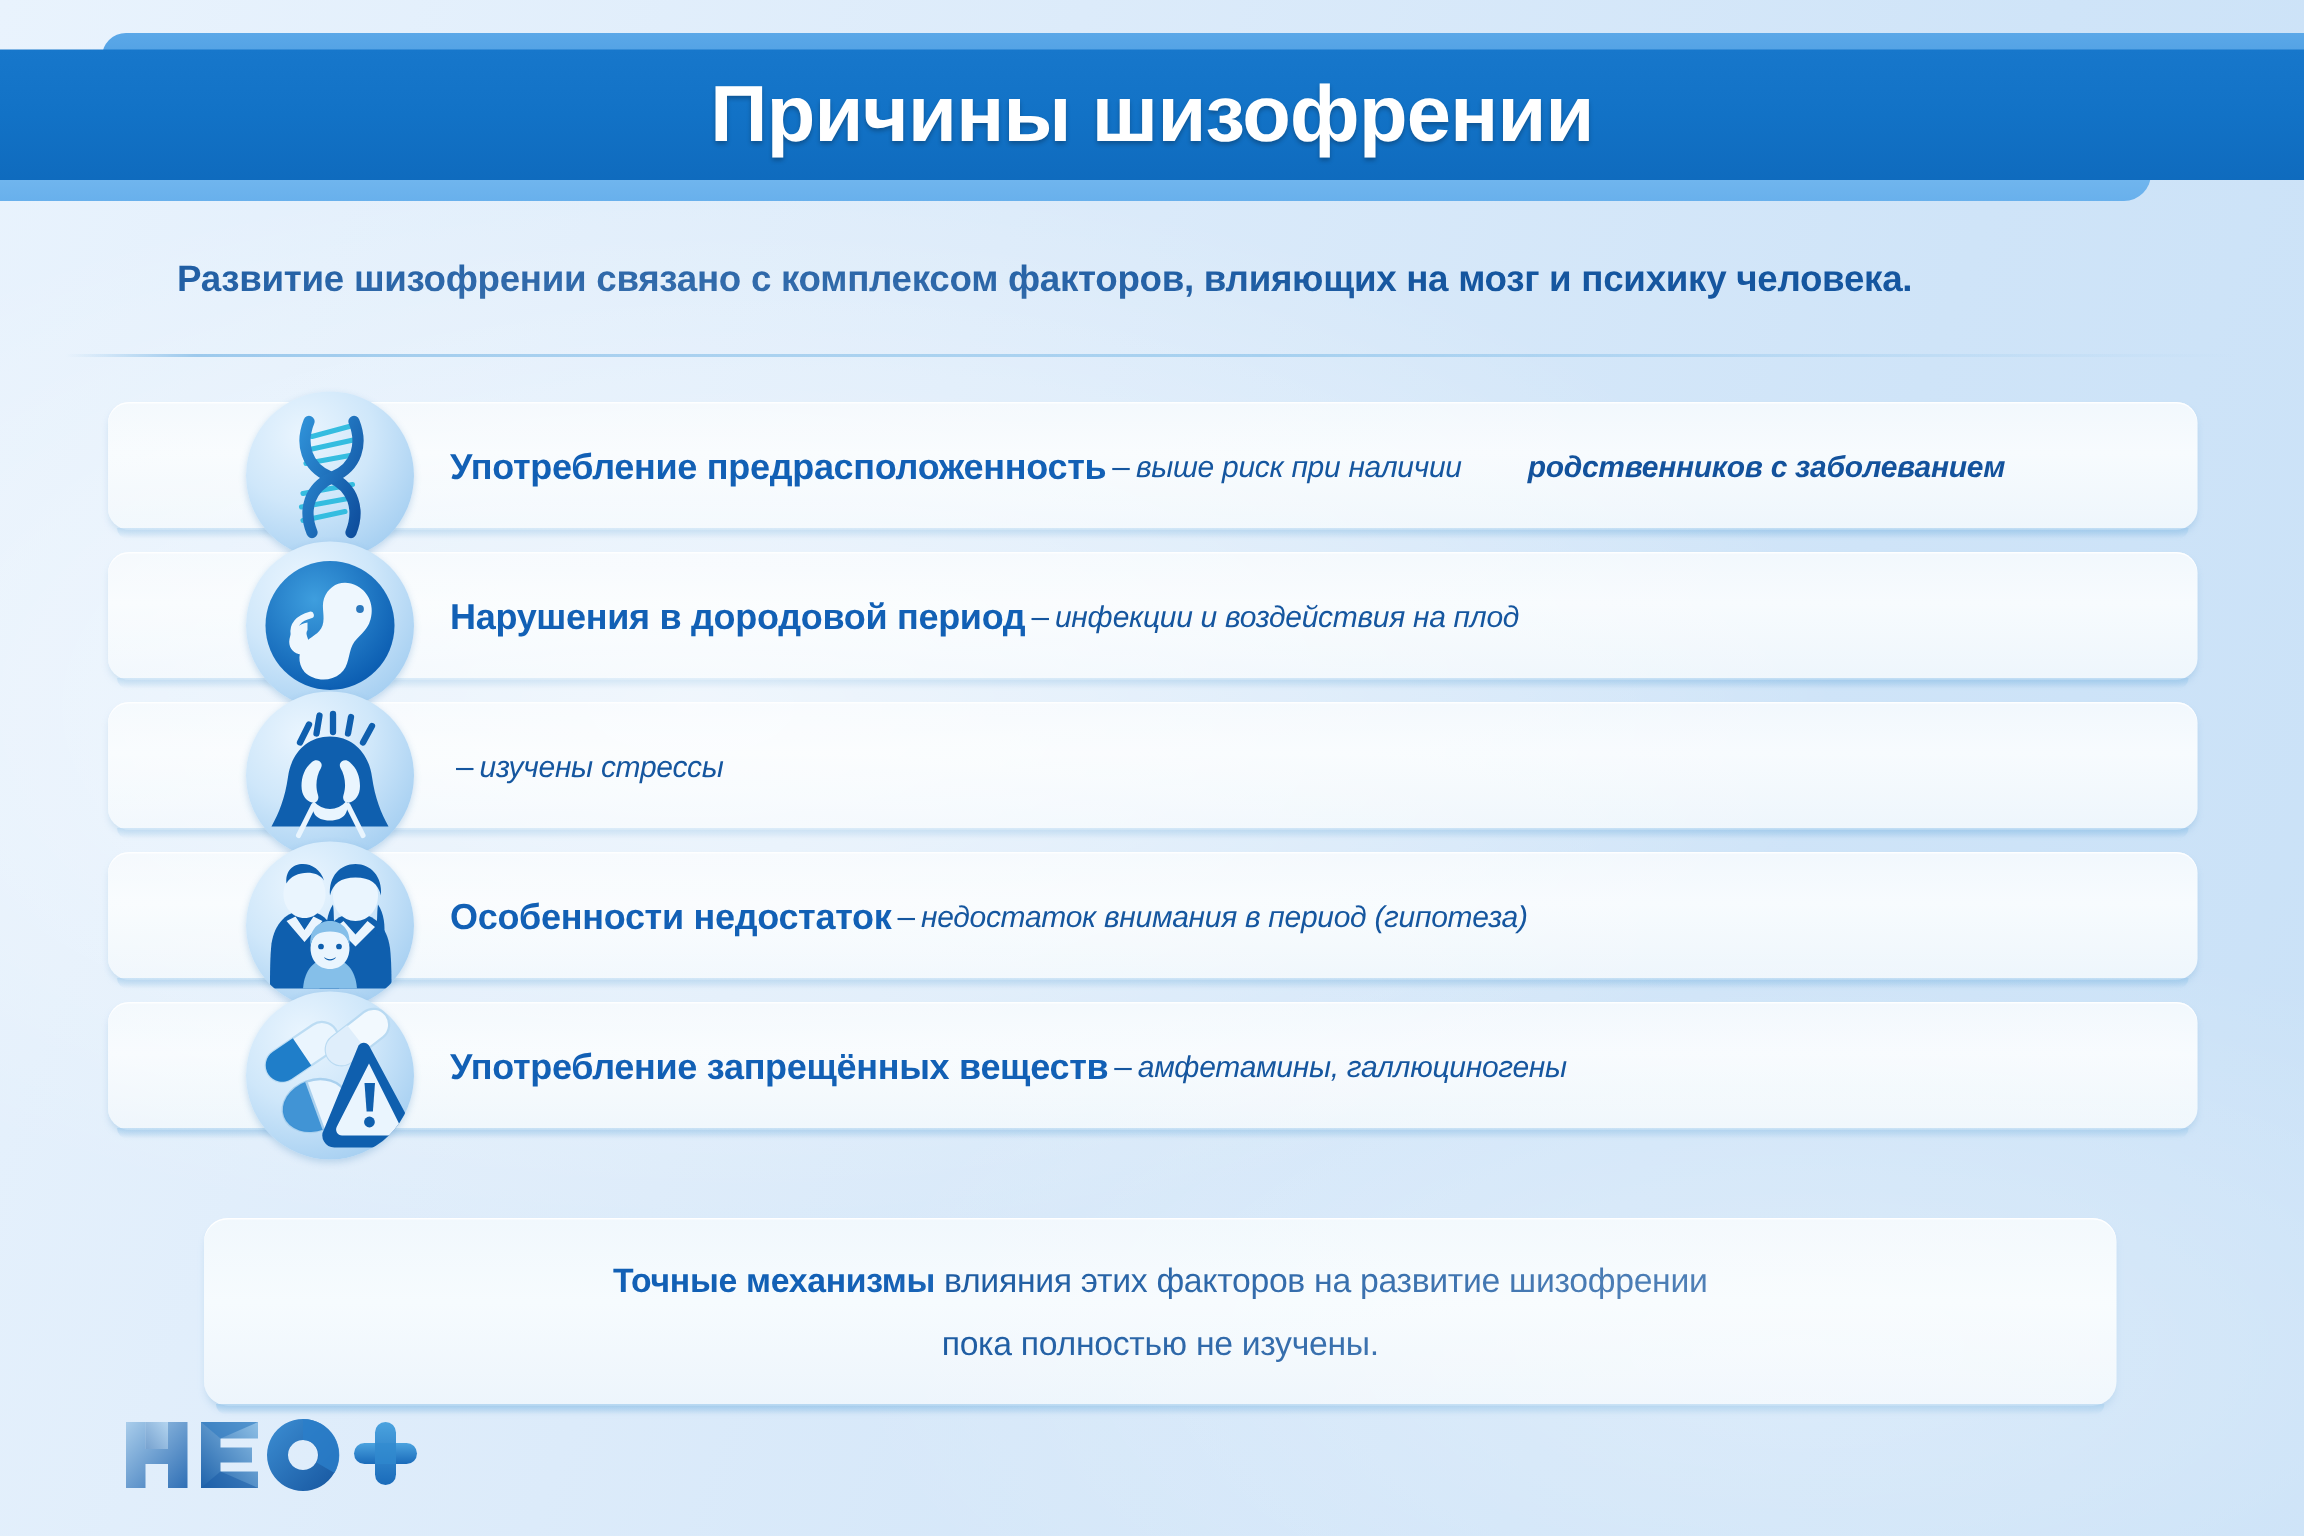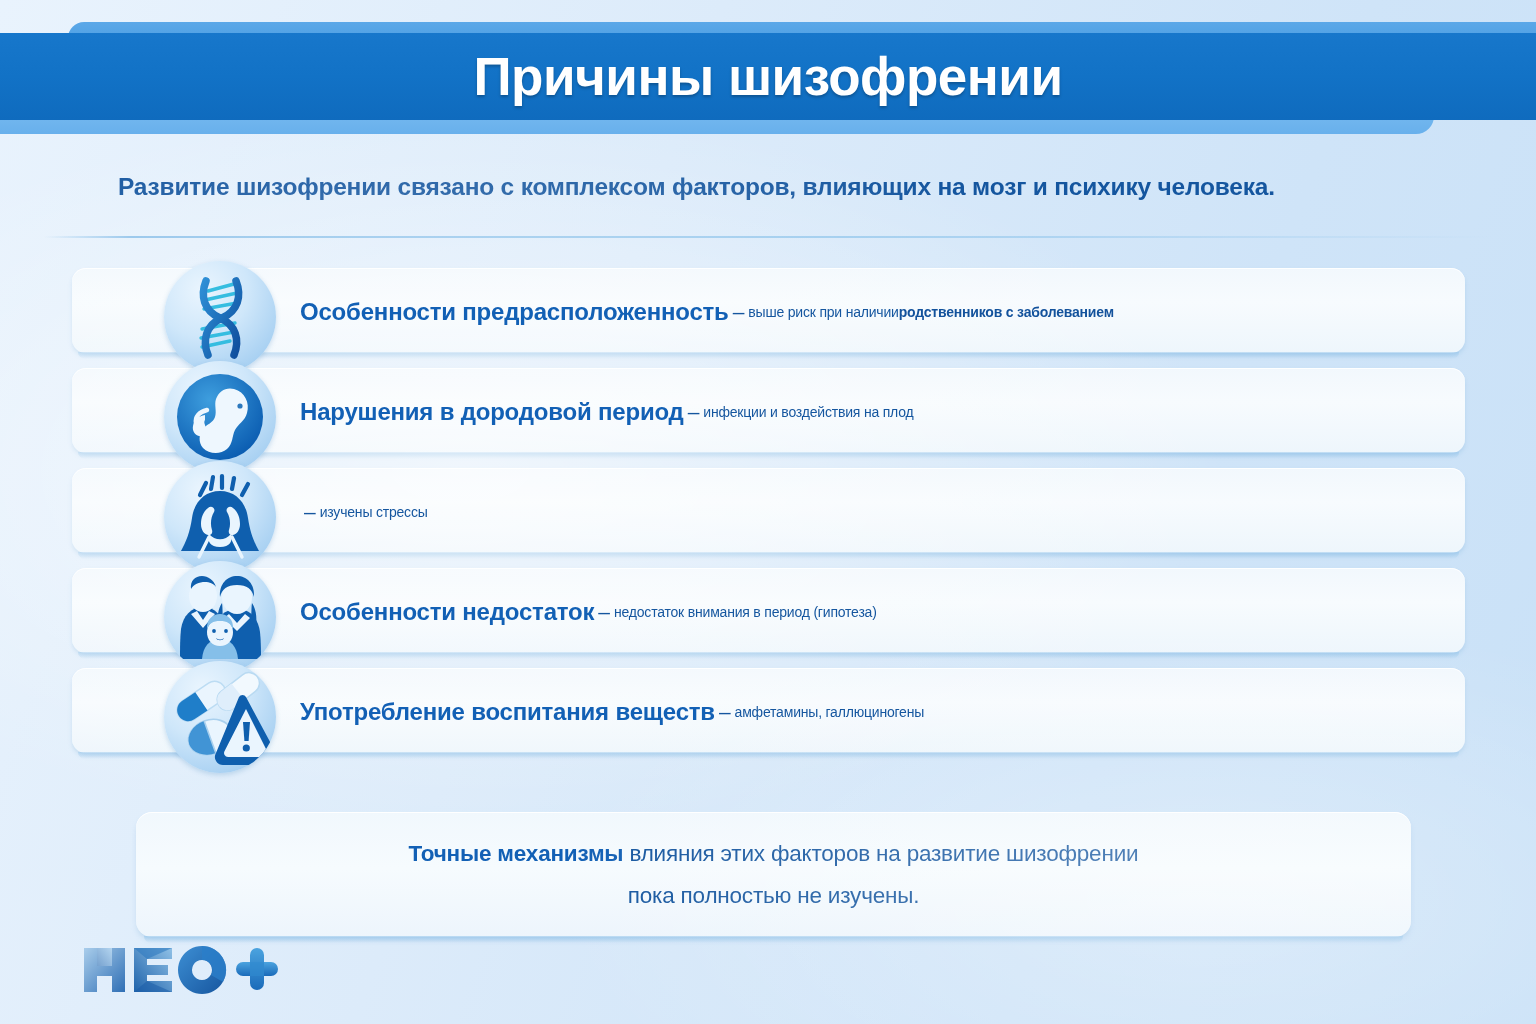--- a/index.html
+++ b/index.html
@@ -166,26 +166,27 @@
     z-index: 4;
     white-space: nowrap;
   }
   .t-strong {
     font-size: 24px;
     font-weight: 700;
     color: #1260b5;
     letter-spacing: -0.2px;
   }
   .t-normal {
-    font-size: 14px;
+    font-size: 20px;
     font-weight: 400;
     color: #15569f;
     letter-spacing: -0.2px;
-  }
-  .t-normal.em { font-weight: 700; color:#13529c; }
+    font-style: italic;
+  }
+  .t-normal.em { font-weight: 700; color:#13529c;padding-left:44px; }
   .dash { font-size: 21px; color:#15569f; padding: 0 4px; }
 
   
   .note {
     position: absolute;
     left: 136px;
     top: 812px;
     width: 1275px;
     height: 125px;
     border-radius: 16px;
@@ -258,21 +259,21 @@
             <line x1="37" y1="77" x2="70" y2="71"></line>
             <line x1="38" y1="86" x2="66" y2="80"></line>
           </g>
           <g fill="none" stroke="url(#dnaG)" stroke-width="7.5" stroke-linecap="round">
             <path d="M42,20 C36,35 40,50 56,57 C72,64 76,79 70,94"></path>
             <path d="M72,20 C78,35 74,50 58,57 C42,64 38,79 44,94"></path>
           </g>
         </svg>
       </div>
       <div class="row-text">
-        <span class="t-strong">Особенности предрасположенность</span>
+        <span class="t-strong">Употребление предрасположенность</span>
         <span class="dash">–</span>
         <span class="t-normal">выше риск при наличии </span>
         <span class="t-normal em">родственников с заболеванием</span>
       </div>
     </div>
 
     <div class="row">
       <div class="card"></div>
       <div class="badge">
         <svg viewBox="0 0 112 112" aria-hidden="true">
@@ -392,21 +393,21 @@
 
           <g>
             <path d="M82,36 L112,92 a8,8 0 0 1 -7,12 L59,104 a8,8 0 0 1 -7,-12 L75,36 a4.2,4.2 0 0 1 7,0 z" fill="#0f5fae"></path>
             <path d="M82,48 L103,90 a4,4 0 0 1 -3.4,6 L64,96 a4,4 0 0 1 -3.4,-6 z" fill="#eaf5fe"></path>
             <path d="M79,61 l7,0 l-1.4,19 l-4.2,0 z" fill="#0f5fae"></path>
             <circle cx="82.3" cy="87" r="3.6" fill="#0f5fae"></circle>
           </g>
         </svg>
       </div>
       <div class="row-text">
-        <span class="t-strong">Употребление воспитания веществ</span>
+        <span class="t-strong">Употребление запрещённых веществ</span>
         <span class="dash">–</span>
         <span class="t-normal">амфетамины, галлюциногены</span>
       </div>
     </div>
 
   </div>
 
   <div class="note">
     <div class="note-line">
       <b>Точные механизмы</b><span> влияния этих факторов на развитие шизофрении</span>

